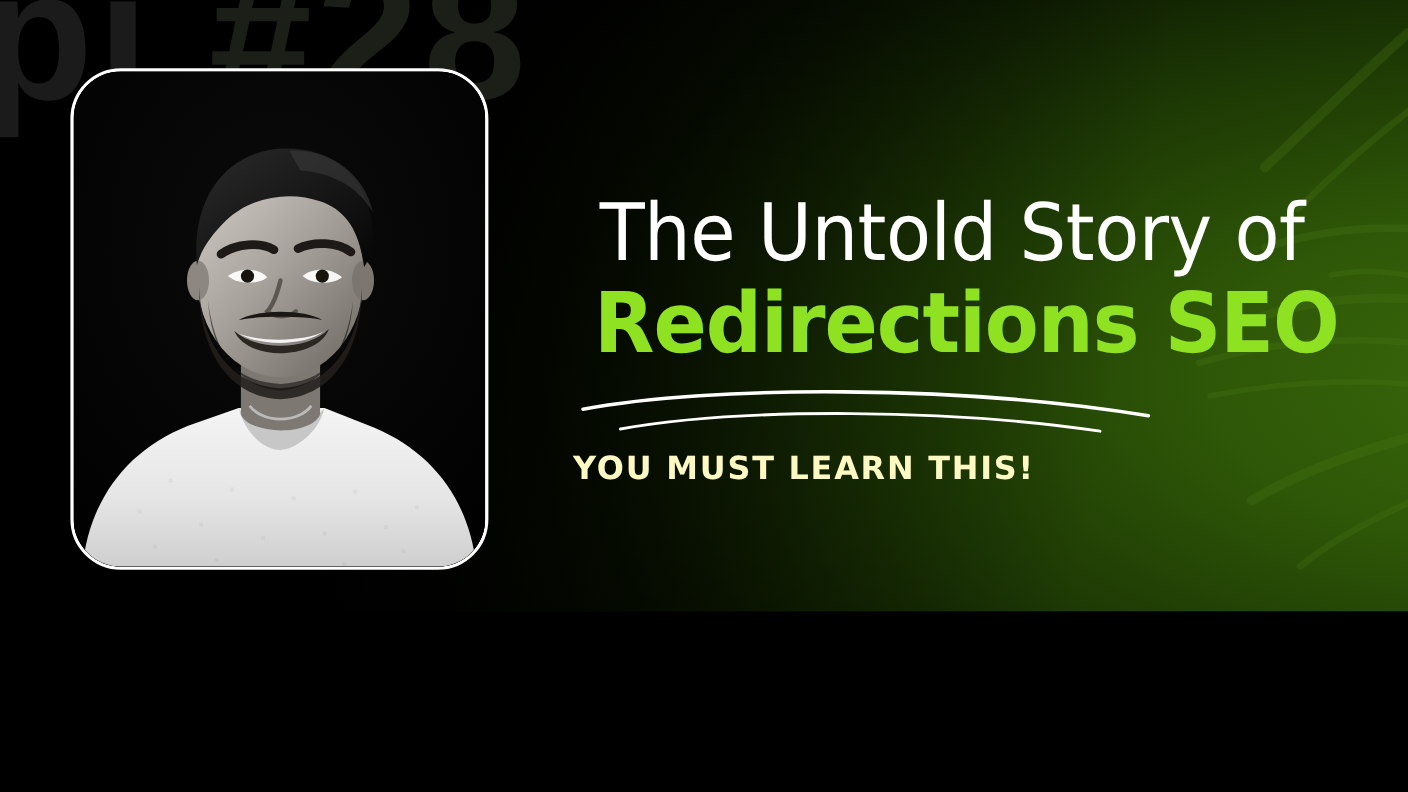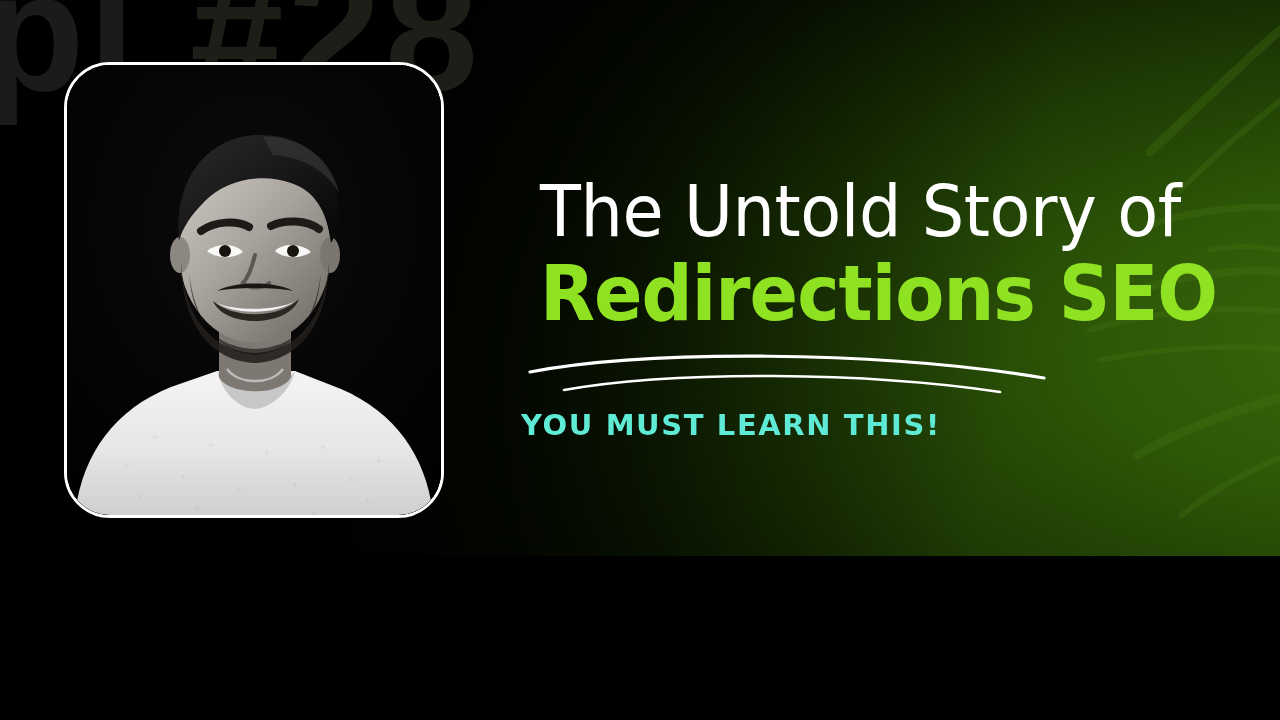--- a/index.html
+++ b/index.html
@@ -10,20 +10,21 @@
     background:#000;
     font-family:"Liberation Sans", sans-serif;
   }
 
   
   #stage {
     position:relative;
     width:1280px; height:556px;
     overflow:hidden;
     background:#000;
+    text-align:center;
   }
 
   
   .bg-gradient {
     position:absolute; inset:0;
     background:
       radial-gradient(120% 130% at 112% 62%, #3b6a0b 0%, #2e5707 22%, #1d3904 42%, #0b1701 62%, #000000 82%);
   }
   .bg-gradient2 {
     position:absolute; inset:0;
@@ -106,21 +107,21 @@
     width:540px; height:60px;
     pointer-events:none;
   }
 
   .subtitle {
     position:absolute;
     left:521px; top:408px;
     font-size:29px;
     font-weight:700;
     letter-spacing:1.6px;
-    color:#5eead4;
+    color:#fef9c3;
     white-space:nowrap;
     font-family:"DejaVu Sans", sans-serif;
   }
 
   
   .bar {
     position:absolute;
     top:556px;
     height:89px;
     background:#222b36;

